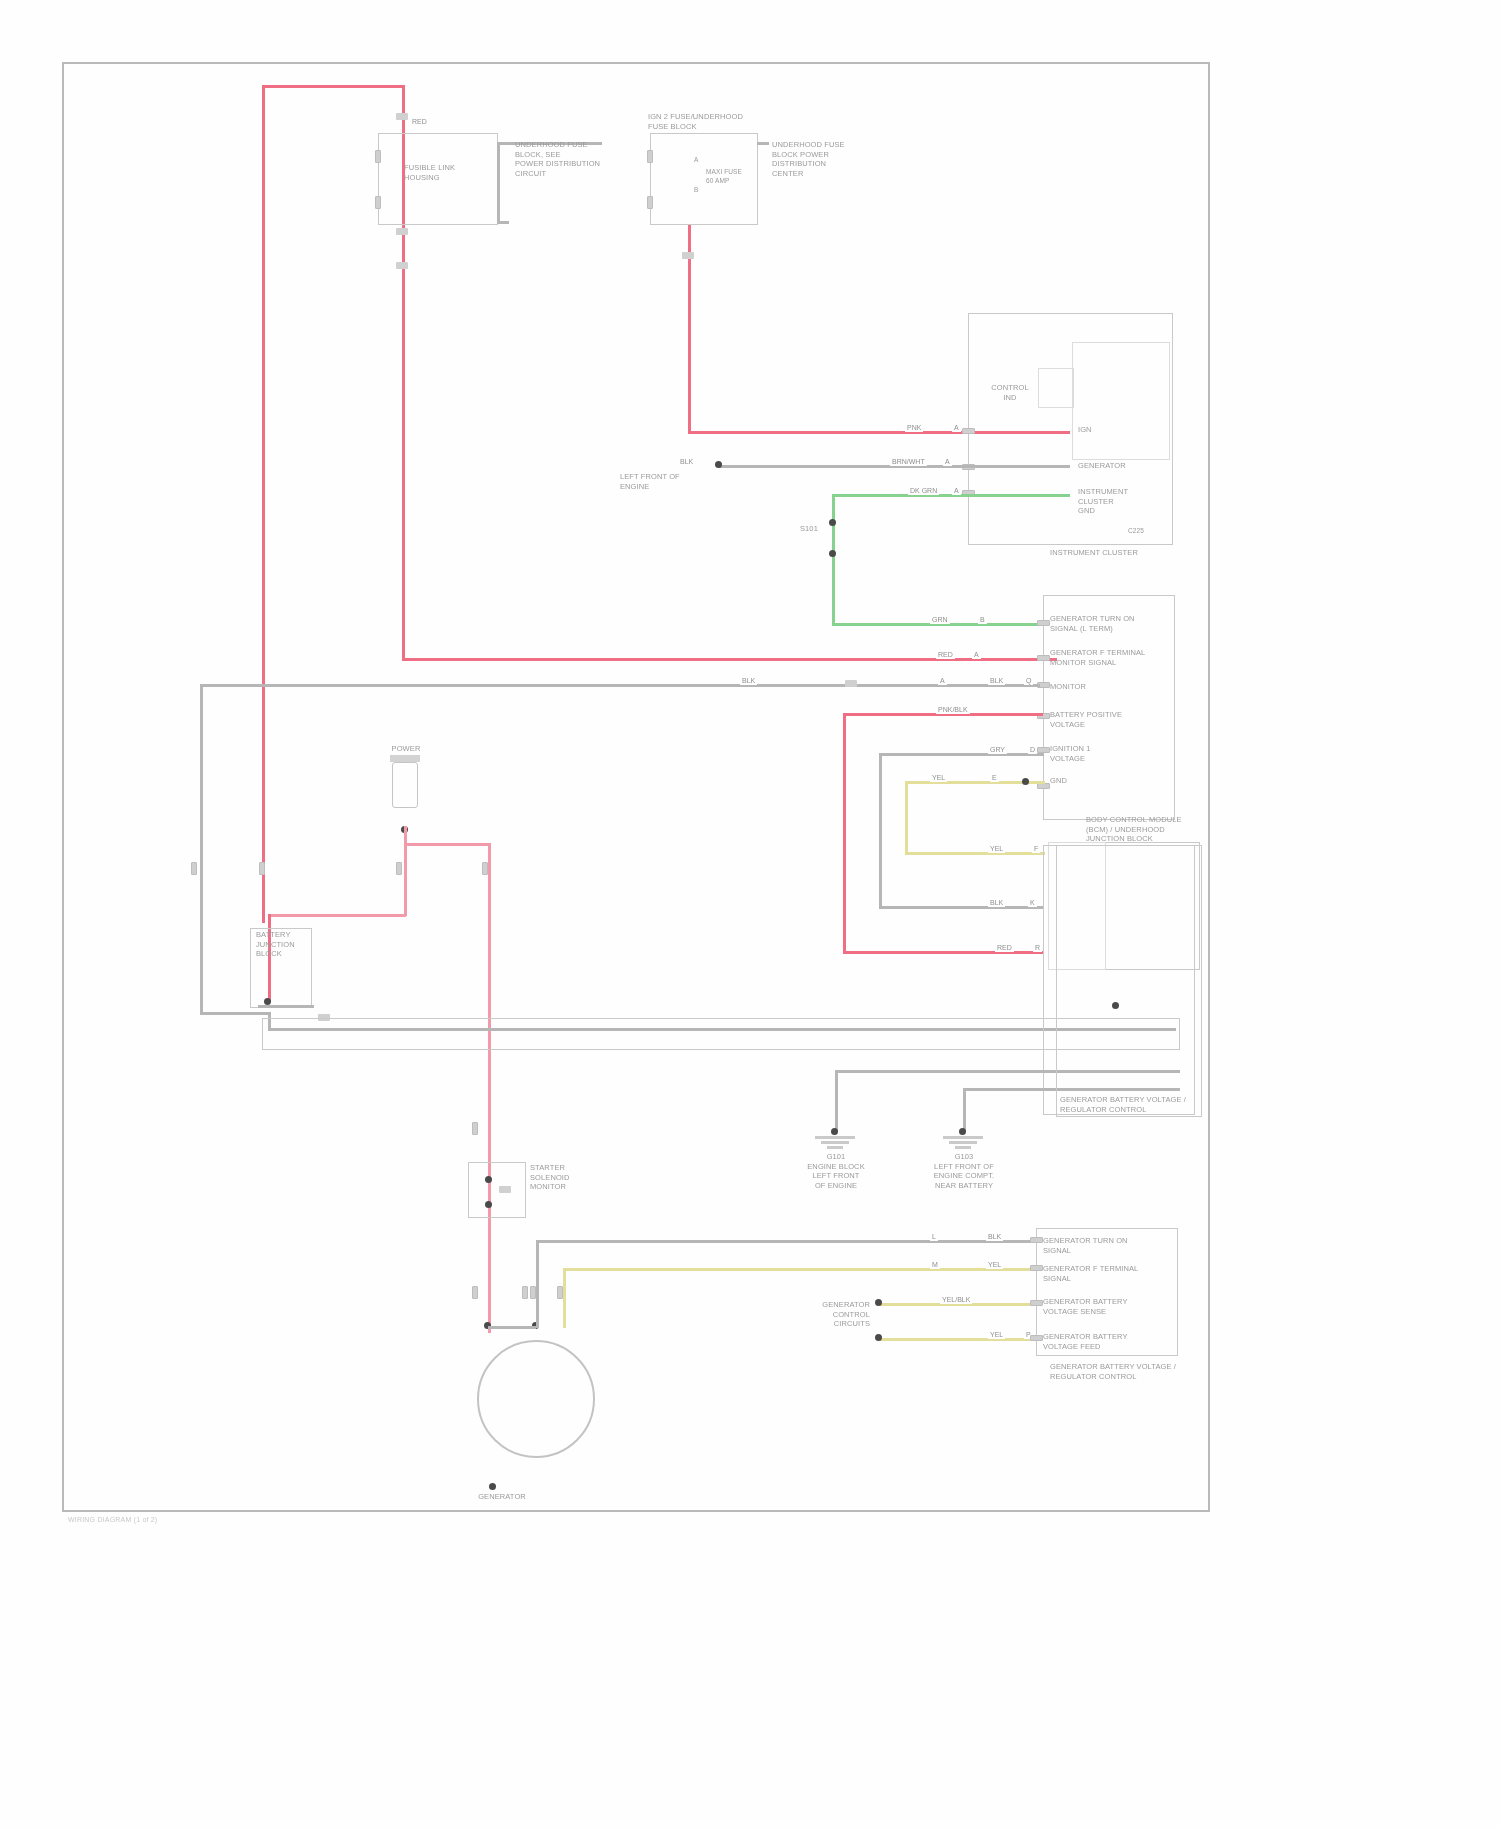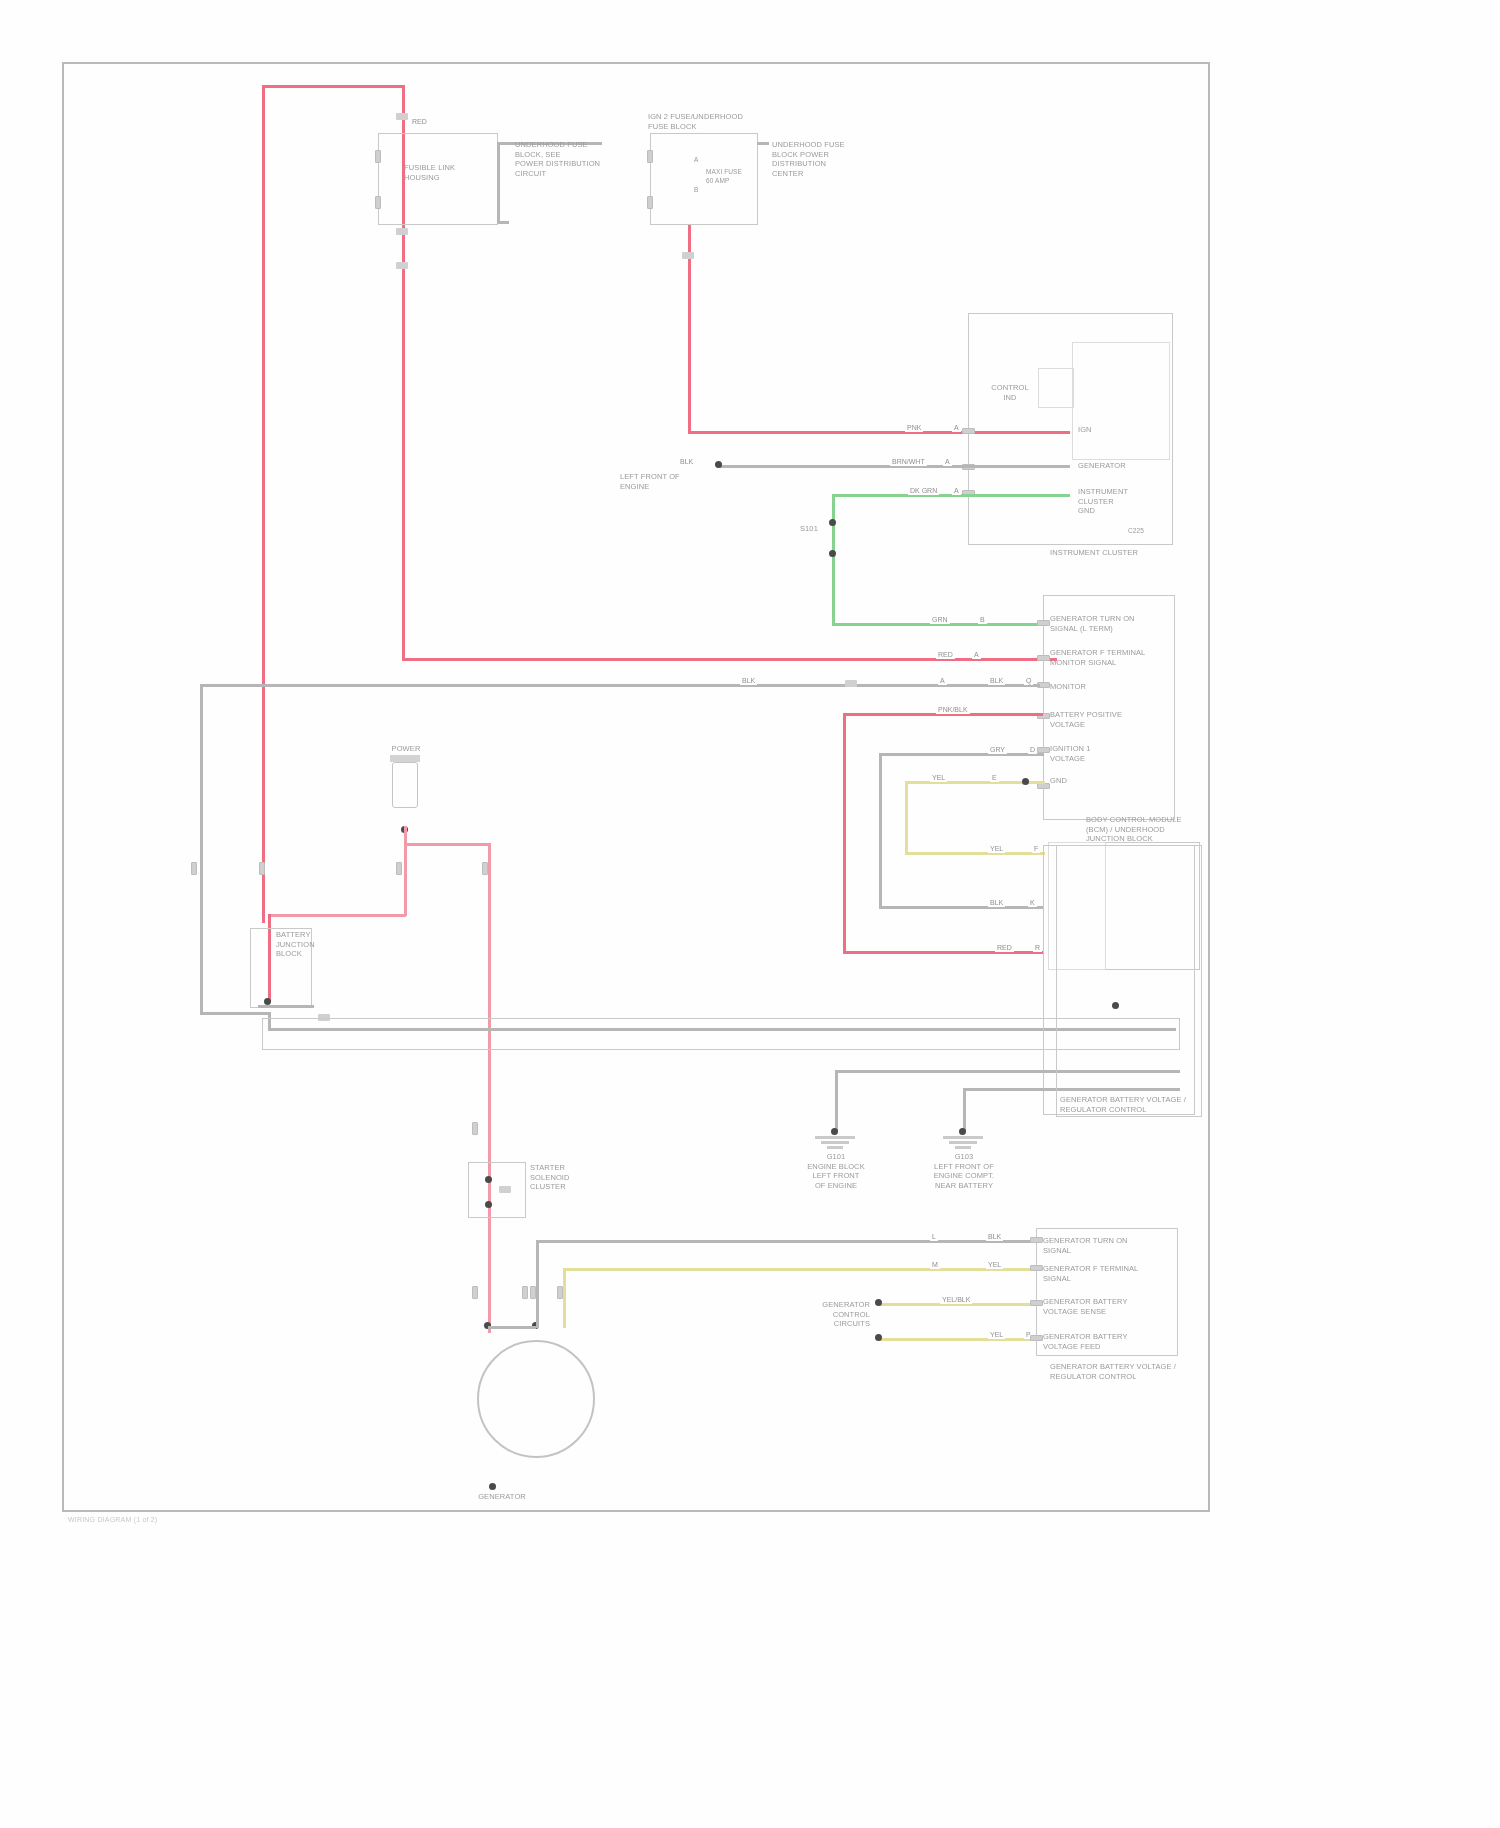--- a/index.html
+++ b/index.html
@@ -284,21 +284,21 @@
   <div class="wire h w-pink2" style="left:268px; top:914px; width:138px;"></div>
   <div class="wire v w-pink" style="left:268px; top:914px; height:88px;"></div>
   <div class="dot" style="left:264px; top:998px;"></div>
 
   <div class="pin" style="left:191px; top:862px;"></div>
   <div class="pin" style="left:259px; top:862px;"></div>
   <div class="pin" style="left:396px; top:862px;"></div>
   <div class="pin" style="left:482px; top:862px;"></div>
 
   <div class="box" style="left:250px; top:928px; width:62px; height:80px;"></div>
-  <div class="lbl" style="left:276px; top:930px; width:62px;">BATTERY JUNCTION BLOCK</div>
+  <div class="lbl" style="left:256px; top:930px; width:62px;">BATTERY JUNCTION BLOCK</div>
   <div class="wire h w-gray" style="left:258px; top:1005px; width:56px;"></div>
 
   <div class="wire h w-gray" style="left:268px; top:1028px; width:908px;"></div>
   <div class="wire v w-gray" style="left:268px; top:1012px; height:18px;"></div>
   <div class="splice" style="left:318px; top:1014px;"></div>
 
   <div class="box" style="left:262px; top:1018px; width:918px; height:32px;"></div>
 
   <div class="box" style="left:1043px; top:845px; width:152px; height:270px;"></div>
   <div class="lbl" style="left:1060px; top:1095px; width:130px;">GENERATOR BATTERY VOLTAGE / REGULATOR CONTROL</div>
@@ -328,21 +328,21 @@
 LEFT FRONT OF
 ENGINE COMPT.
 NEAR BATTERY</div>
 
   <div class="box" style="left:468px; top:1162px; width:58px; height:56px;"></div>
   <div class="dot" style="left:485px; top:1176px;"></div>
   <div class="dot" style="left:485px; top:1201px;"></div>
   <div class="splice" style="left:499px; top:1186px;"></div>
   <div class="lbl" style="left:530px; top:1163px; width:70px;">STARTER
 SOLENOID
-CLUSTER</div>
+MONITOR</div>
   <div class="pin" style="left:472px; top:1122px;"></div>
   <div class="pin" style="left:472px; top:1286px;"></div>
   <div class="pin" style="left:522px; top:1286px;"></div>
 
   <div class="alt-circle" style="left:477px; top:1340px;"></div>
   <div class="dot" style="left:484px; top:1322px;"></div>
   <div class="dot" style="left:532px; top:1322px;"></div>
   <div class="dot" style="left:489px; top:1483px;"></div>
   <div class="wire h w-gray" style="left:488px; top:1326px; width:48px;"></div>
   <div class="lbl c" style="left:452px; top:1492px; width:100px;">GENERATOR</div>

